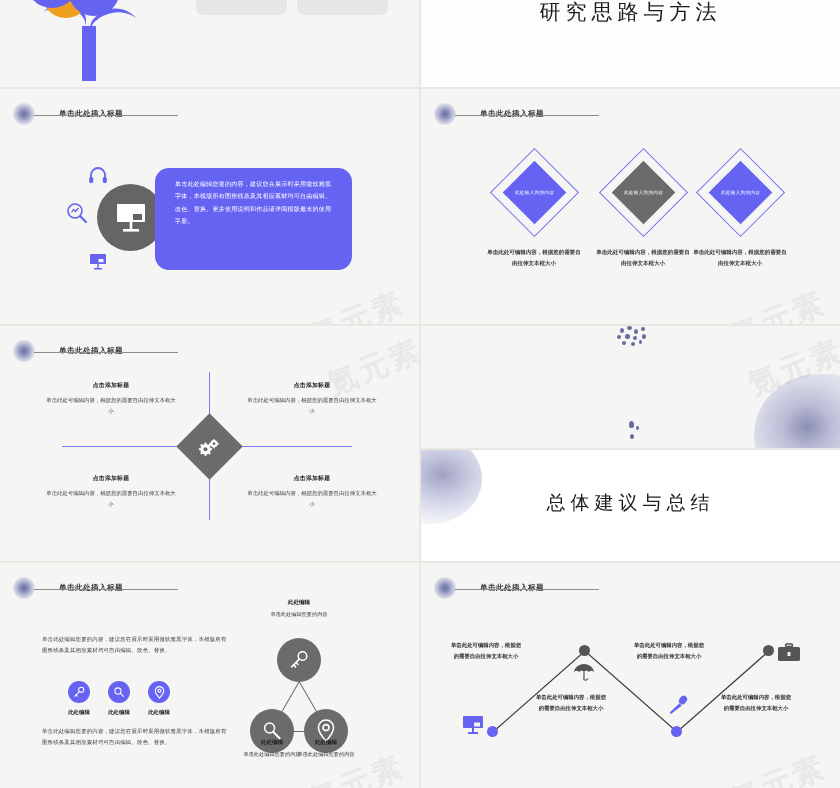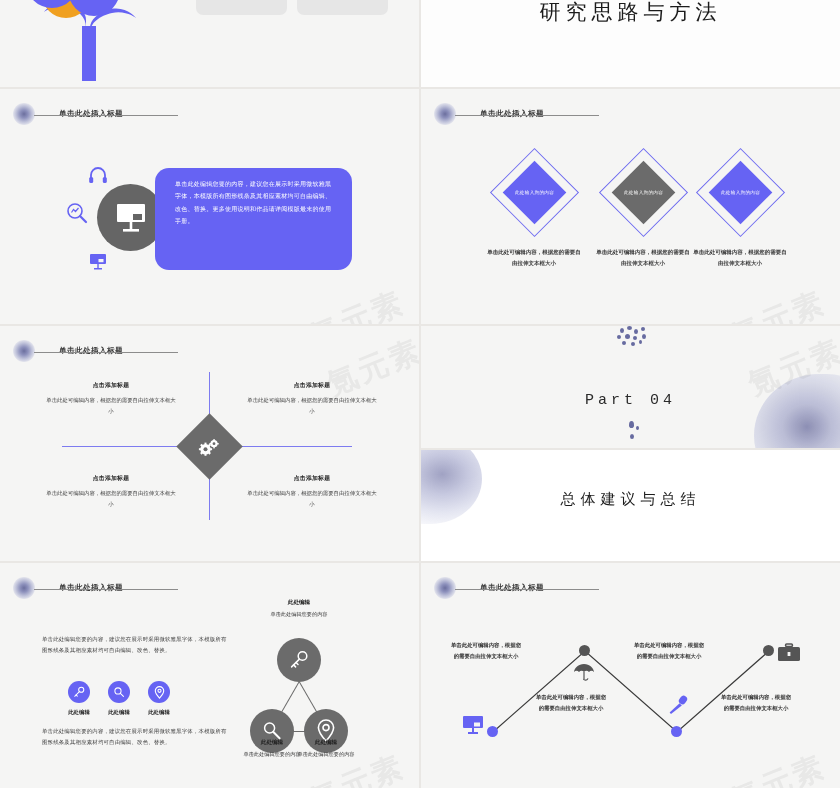--- a/index.html
+++ b/index.html
@@ -138,21 +138,21 @@
     position: absolute; background: #4e5290; border-radius: 50%; opacity: .85;
   }
   .petal-bl2 {
     position: absolute; left: -44px; top: -18px; width: 105px; height: 92px;
     background: radial-gradient(ellipse at 62% 46%, rgba(102,105,158,0.62) 0%, rgba(146,150,194,0.52) 28%, rgba(190,194,222,0.42) 54%, rgba(222,224,238,0.2) 76%, rgba(255,255,255,0) 92%);
     border-radius: 46% 54% 52% 48%;
     filter: blur(0.5px);
   }
   .sec-title2 {
     position: absolute; left: 0; right: 0; top: 40px; text-align: center;
-    font-size: 15px; color: #1c1c1c; letter-spacing: 5px;
+    font-size: 19px; color: #1c1c1c; letter-spacing: 5px;
   }
 
   
   .para {
     position: absolute; font-size: 5.4px; line-height: 2.0; color: #3c3c3c;
     letter-spacing: .2px;
   }
   .rnd-ic {
     position: absolute; width: 22px; height: 22px; border-radius: 50%;
     background: #6663f3; display: flex; align-items: center; justify-content: center;
@@ -341,21 +341,20 @@
       <div class="speck" style="left:213px;top:3px;width:4px;height:5px;"></div>
       <div class="speck" style="left:220px;top:1px;width:4px;height:4px;"></div>
       <div class="speck" style="left:196px;top:9px;width:4px;height:4px;"></div>
       <div class="speck" style="left:204px;top:8px;width:5px;height:5px;"></div>
       <div class="speck" style="left:212px;top:10px;width:4px;height:4px;"></div>
       <div class="speck" style="left:221px;top:8px;width:4px;height:5px;"></div>
       <div class="speck" style="left:201px;top:15px;width:4px;height:4px;"></div>
       <div class="speck" style="left:210px;top:16px;width:4px;height:4px;"></div>
       <div class="speck" style="left:218px;top:14px;width:3px;height:4px;"></div>
     </div>
-    <div class="part-lbl">Part  04</div>
     <div>
       <div class="speck" style="left:208px;top:95px;width:5px;height:7px;border-radius:50% 50% 50% 50%/60% 60% 40% 40%;"></div>
       <div class="speck" style="left:215px;top:100px;width:3px;height:4px;"></div>
       <div class="speck" style="left:209px;top:108px;width:4px;height:5px;"></div>
     </div>
     <div class="wm tr">氪元素</div>
   </div>
 
   <div class="slide s-r3c2b white">
     <div class="petal-bl2"></div>

